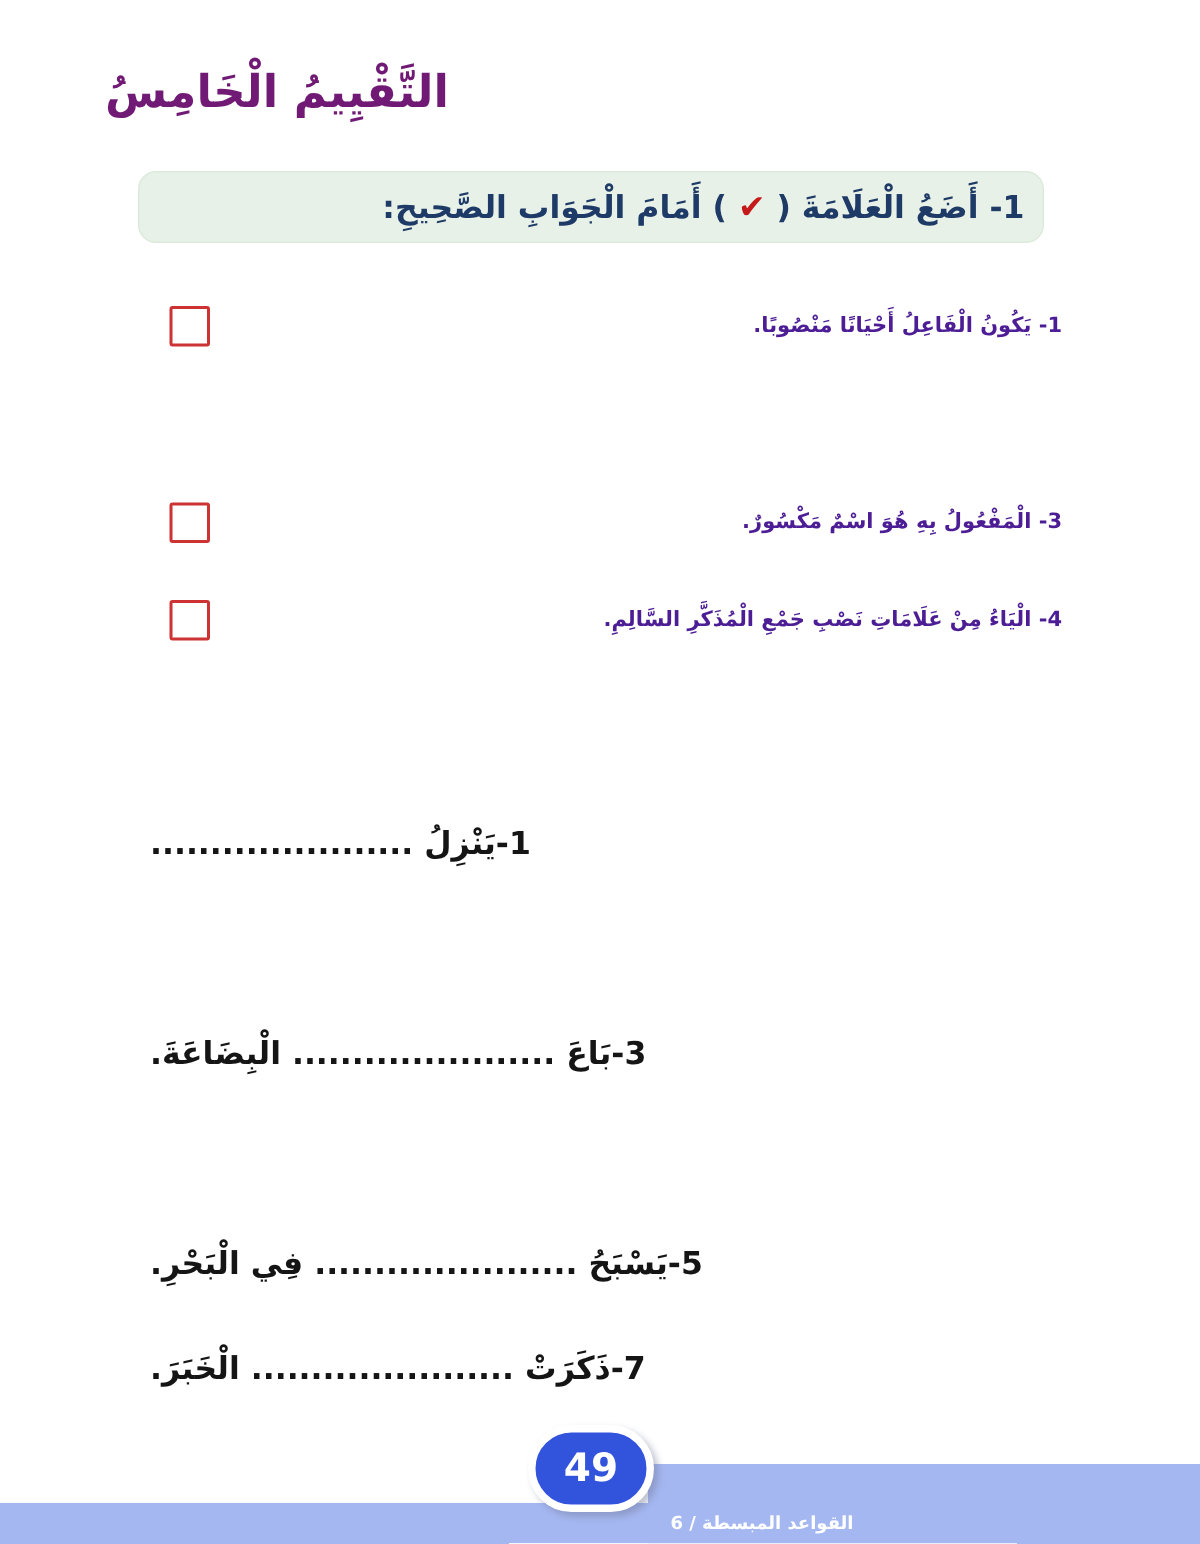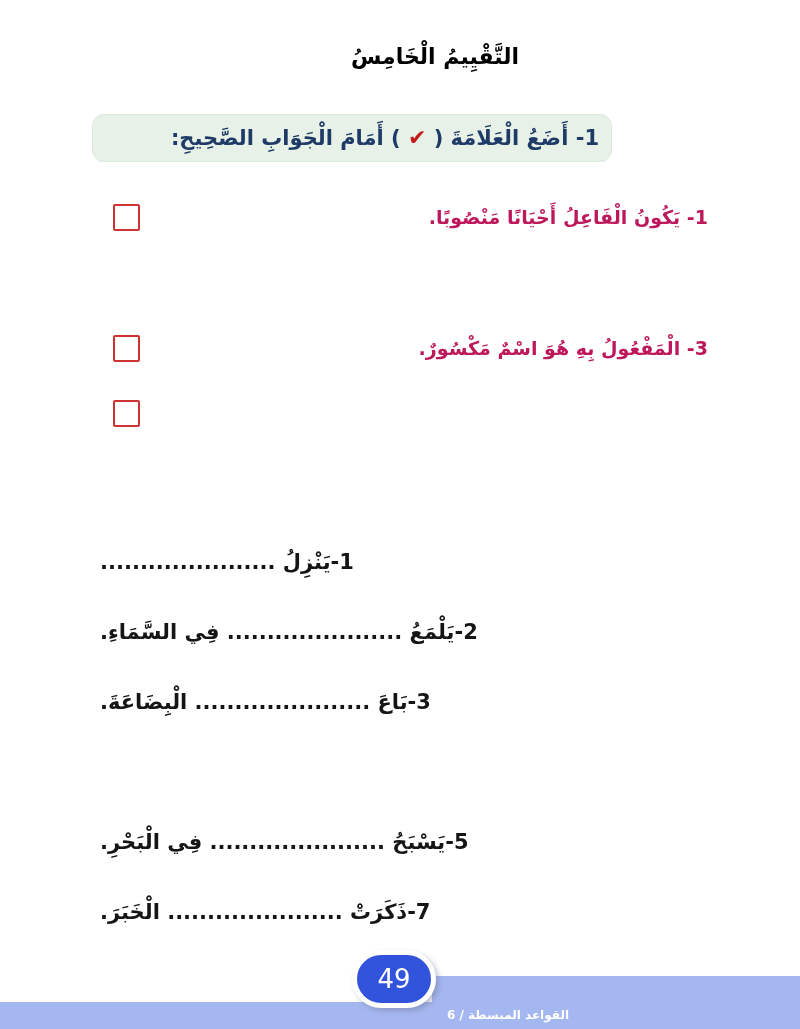--- a/index.html
+++ b/index.html
@@ -7,27 +7,27 @@
   .page {
     position:relative;
     width:800px; height:1029px;
     margin:0 auto;
     background:#ffffff;
     overflow:hidden;
     font-family:"DejaVu Sans", sans-serif;
   }
   .title {
     position:absolute; top:44px; left:70px; right:0;
-    text-align:center;
-    font-size:22px; font-weight:bold;
-    color:#000000;
+    text-align:left;
+    font-size:30px; font-weight:bold;
+    color:#701a75;
     direction:rtl;
   }
   .banner {
-    position:absolute; left:92px; width:520px; height:48px;
+    position:absolute; left:92px; width:604px; height:48px;
     background:#E8F1E8;
     border:1px solid #DCEADB;
     border-radius:12px;
     direction:rtl;
     text-align:right;
     padding:0 12px;
     line-height:46px;
     font-size:21px; font-weight:bold;
     color:#1E3A66;
     white-space:nowrap;
@@ -43,22 +43,22 @@
   .checkbox {
     width:27px; height:27px;
     border:2.5px solid #CD3333;
     border-radius:2px;
     background:#ffffff;
     display:inline-block;
     cursor:pointer;
   }
   .stmt-text {
     direction:rtl; text-align:right;
-    font-size:19px; font-weight:bold;
-    color:#be185d;
+    font-size:14px; font-weight:bold;
+    color:#4c1d95;
     white-space:nowrap;
   }
   .fill-row {
     position:absolute; left:100px; right:92px; height:44px;
     line-height:44px;
     direction:rtl; text-align:left;
     font-size:21px; font-weight:bold;
     color:#151515;
     white-space:nowrap;
   }
@@ -71,21 +71,21 @@
     position:absolute; left:0; right:0; top:1002px; height:27px;
     background:#A5B7F1;
   }
   .page-badge {
     position:absolute; left:352px; top:950px;
     width:84px; height:58px;
     background:#3253DC;
     border:5px solid #ffffff;
     border-radius:29px;
     color:#ffffff;
-    font-size:26px; font-weight:normal;
+    font-size:26px; font-weight:bold;
     display:flex; align-items:center; justify-content:center;
     box-shadow:3px 3px 5px rgba(110,120,150,0.45);
   }
   .footer-text {
     position:absolute; left:420px; top:1002px; width:176px; height:27px;
     line-height:27px; text-align:center;
     direction:rtl;
     color:#ffffff;
     font-size:12px; font-weight:bold;
     white-space:nowrap;
@@ -105,32 +105,28 @@
   <div class="stmt-row" style="top:195px">
     <span class="checkbox"></span>
     <span class="stmt-text">1- يَكُونُ الْفَاعِلُ أَحْيَانًا مَنْصُوبًا.</span>
   </div>
   <div class="stmt-row" style="top:326px">
     <span class="checkbox"></span>
     <span class="stmt-text">3- الْمَفْعُولُ بِهِ هُوَ اسْمٌ مَكْسُورٌ.</span>
   </div>
   <div class="stmt-row" style="top:391px">
     <span class="checkbox"></span>
+    <span class="stmt-text">4- الْيَاءُ مِنْ عَلَامَاتِ نَصْبِ جَمْعِ الْمُذَكَّرِ السَّالِمِ.</span>
   </div>
 
 
   <div class="fill-row" style="top:540px">
     <span>1-يَنْزِلُ</span>
     <span class="fill-dots">......................</span>
     <span></span>
-  </div>
-  <div class="fill-row" style="top:610px">
-    <span>2-يَلْمَعُ</span>
-    <span class="fill-dots">......................</span>
-    <span>فِي السَّمَاءِ.</span>
   </div>
   <div class="fill-row" style="top:680px">
     <span>3-بَاعَ</span>
     <span class="fill-dots">......................</span>
     <span>الْبِضَاعَةَ.</span>
   </div>
   <div class="fill-row" style="top:820px">
     <span>5-يَسْبَحُ</span>
     <span class="fill-dots">......................</span>
     <span>فِي الْبَحْرِ.</span>

